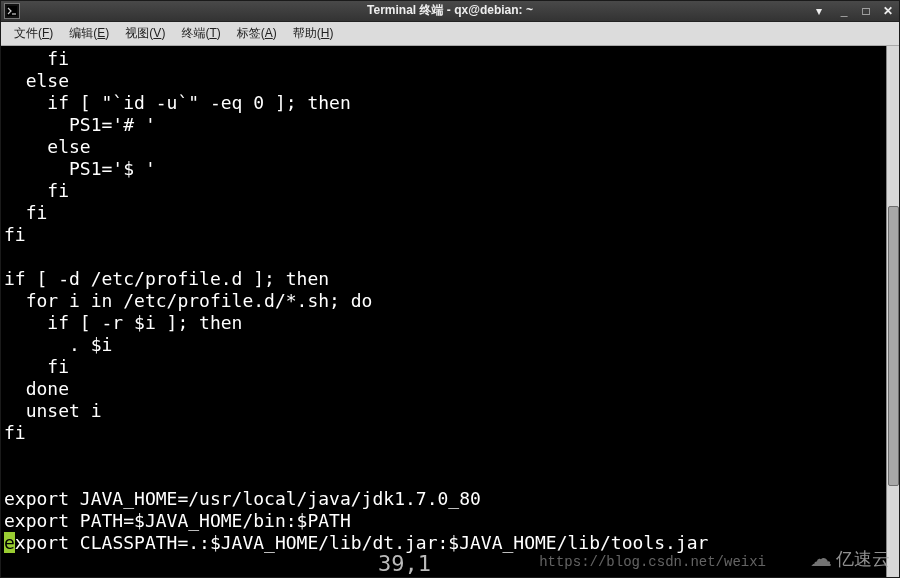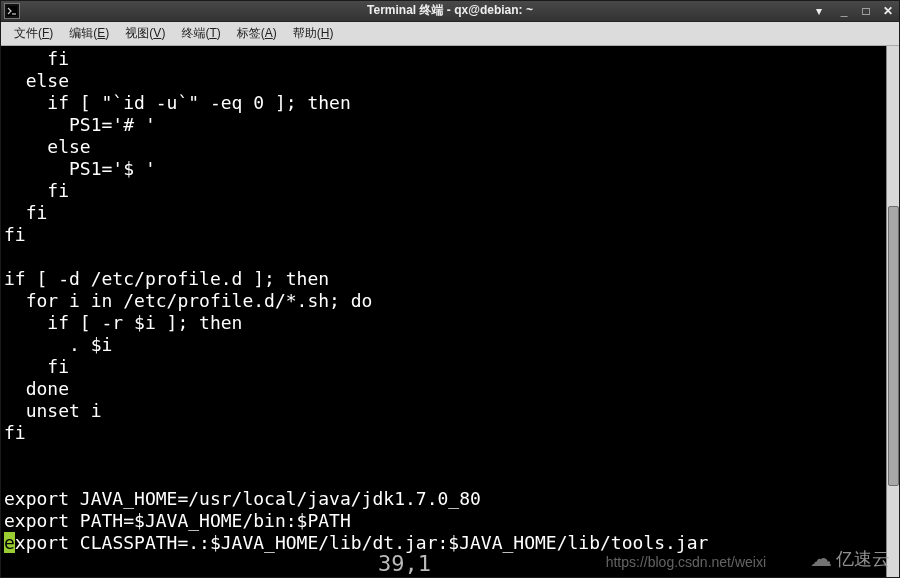--- a/index.html
+++ b/index.html
@@ -124,21 +124,21 @@
     color: #bbb;
   }
 
   
   .watermark1 {
     position: absolute;
     bottom: 8px;
     right: 134px;
     color: rgba(180,180,180,0.55);
     font-size: 14px;
-    font-family: Liberation Sans, sans-serif;
+    font-family: Liberation Mono, monospace;
     pointer-events: none;
   }
   .watermark2 {
     position: absolute;
     bottom: 6px;
     right: 10px;
     color: rgba(160,160,160,0.9);
     font-size: 18px;
     font-family: "Microsoft YaHei", sans-serif;
     display: flex;

